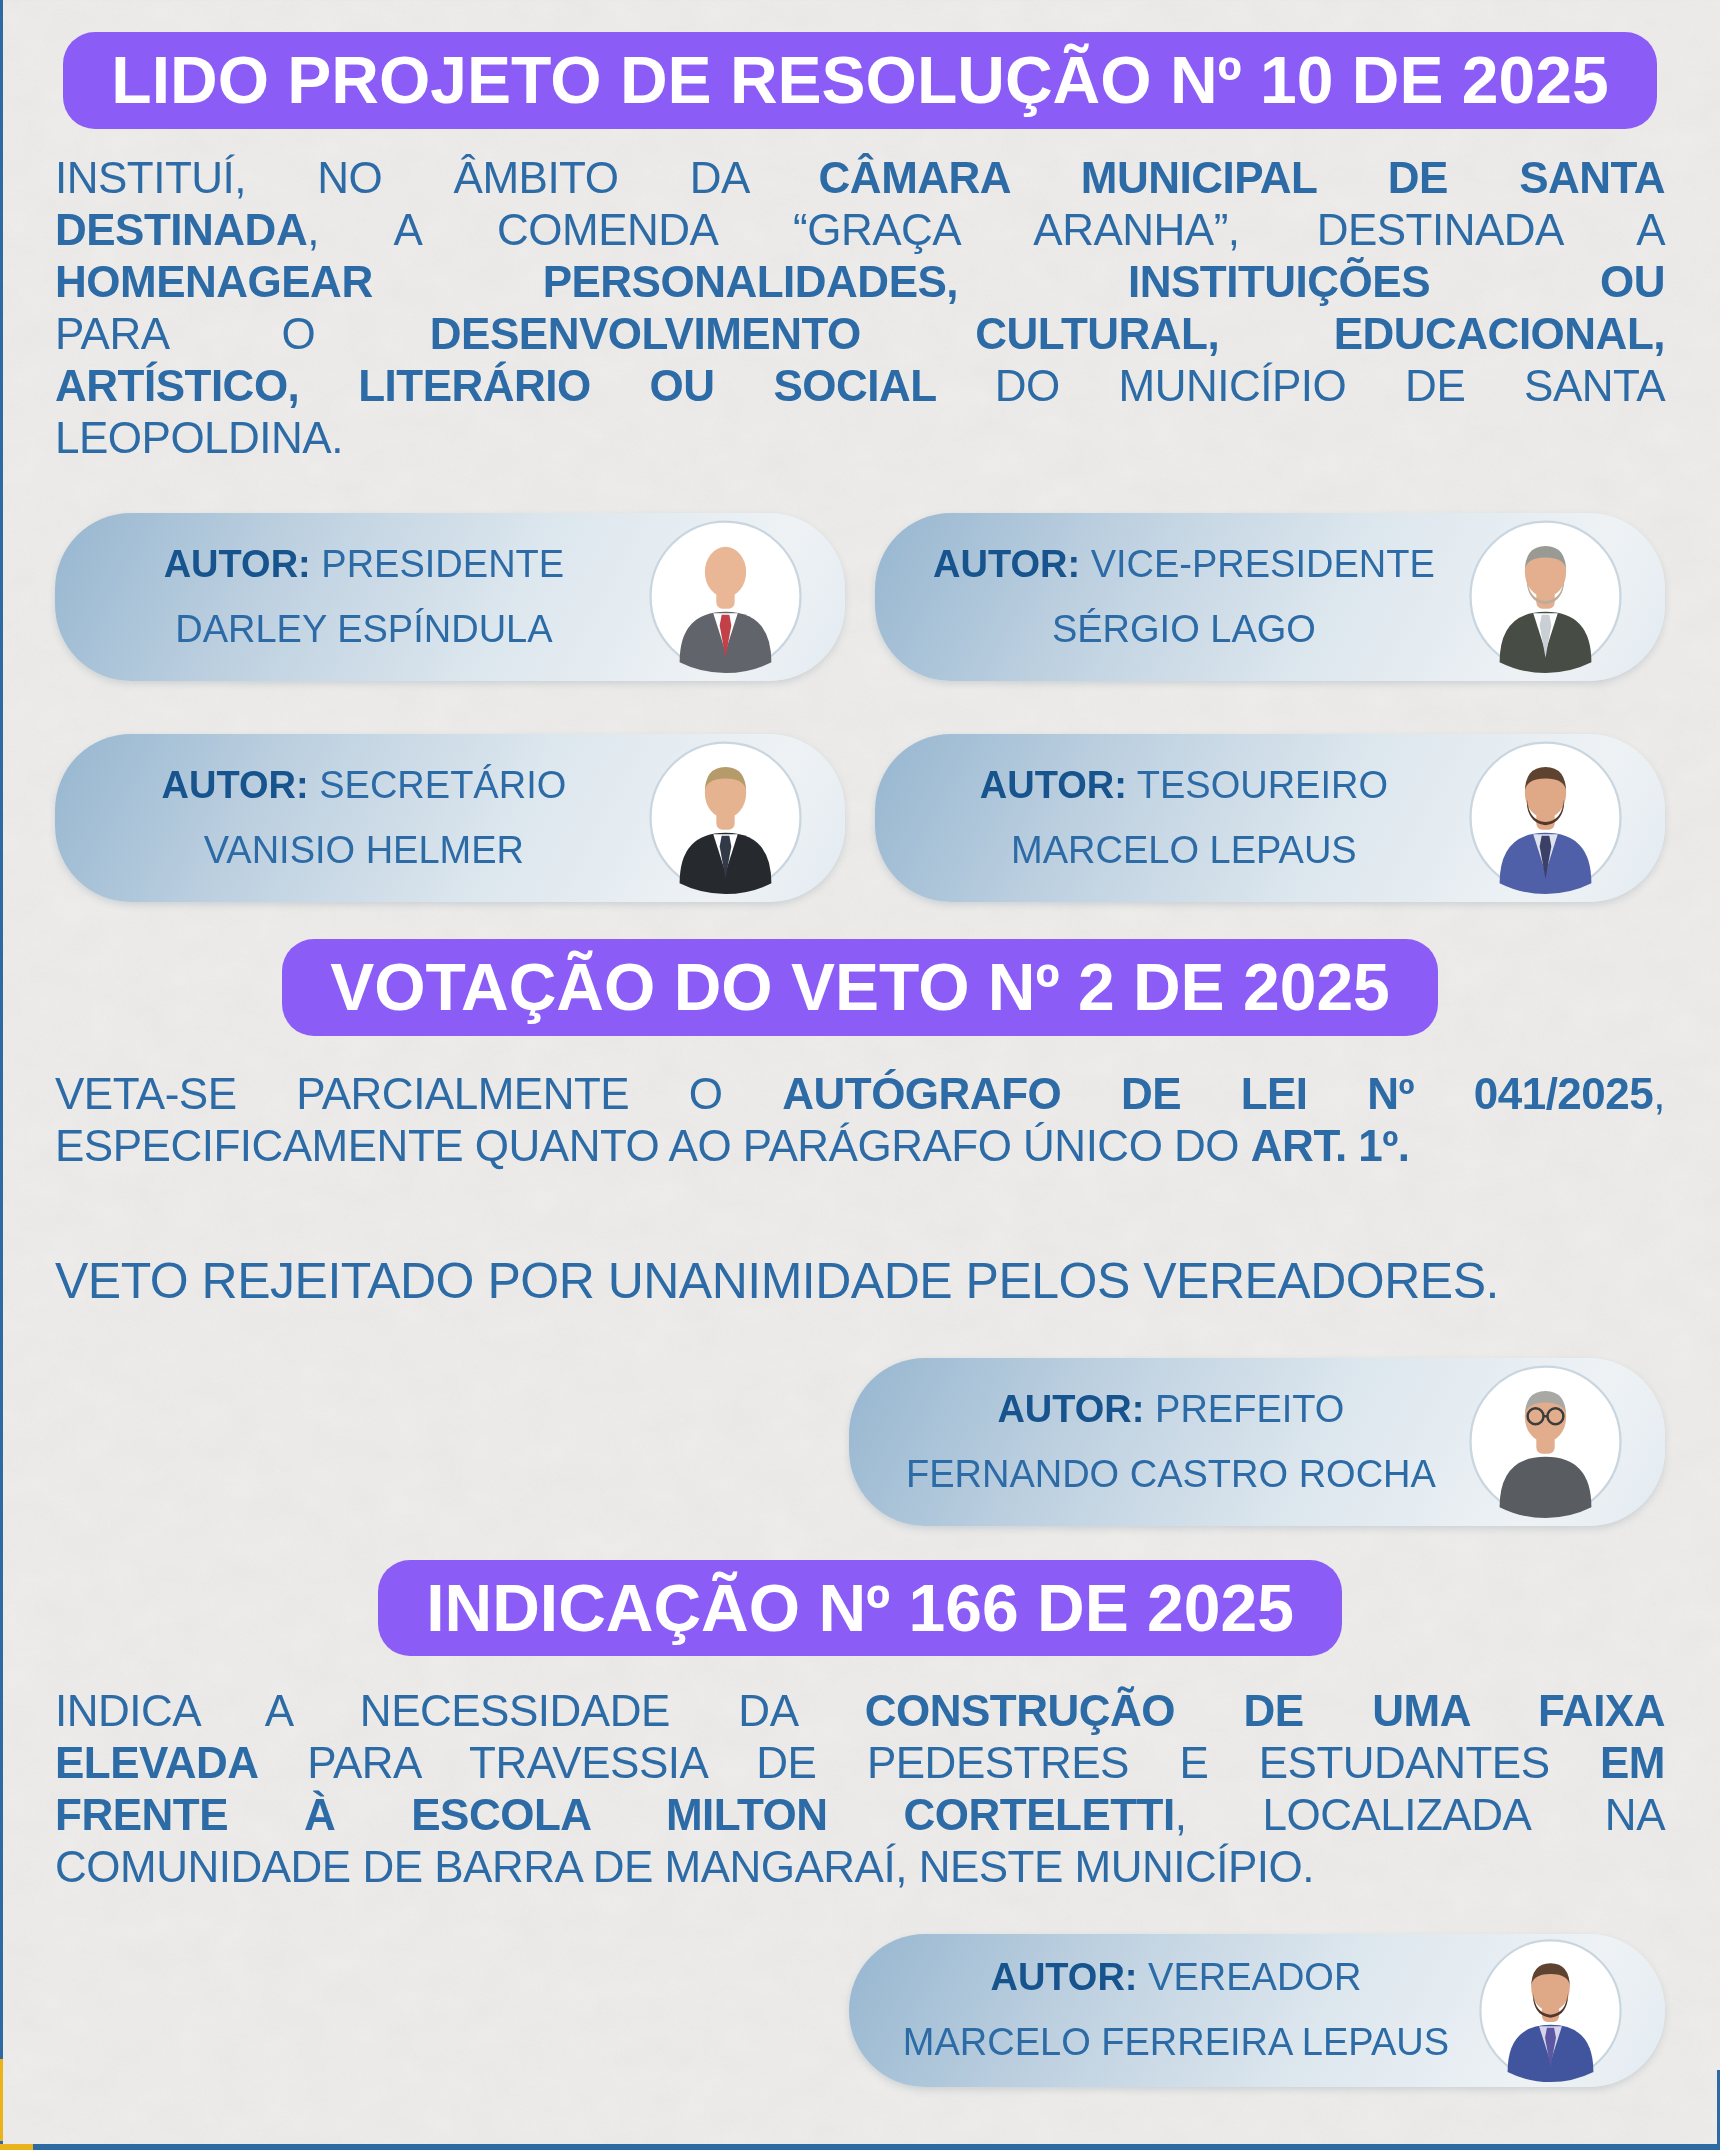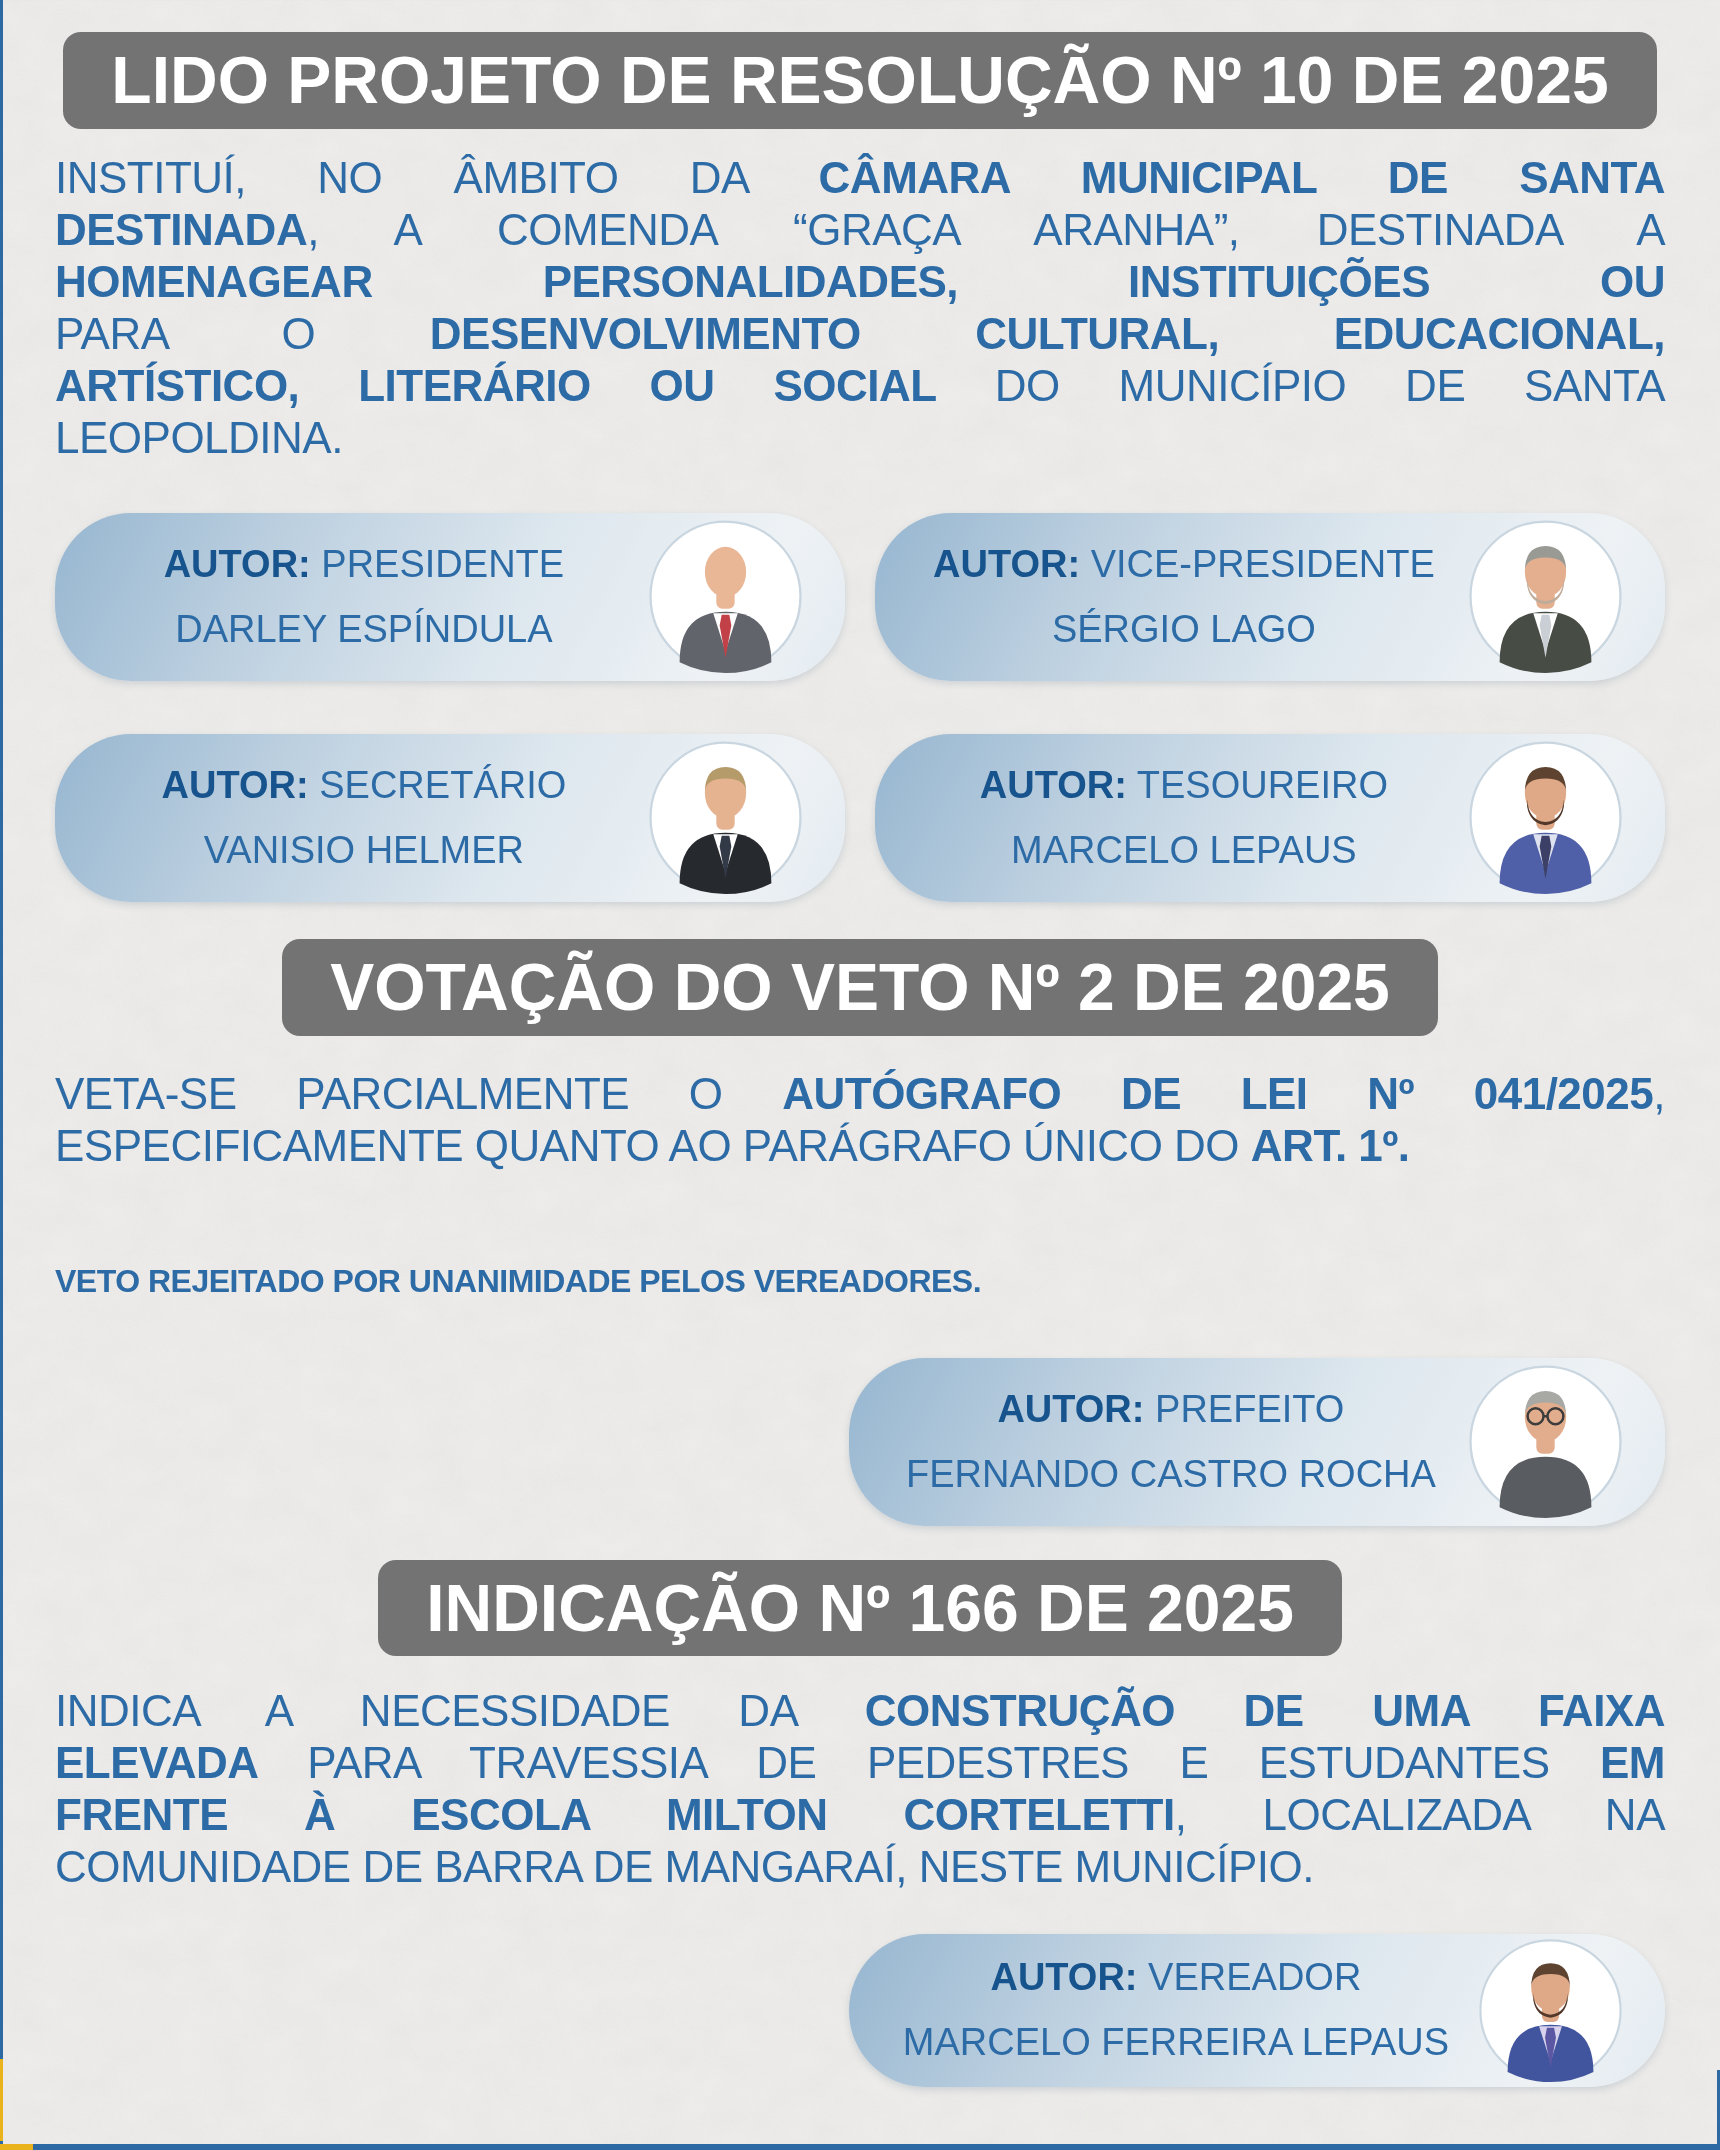--- a/index.html
+++ b/index.html
@@ -16,31 +16,31 @@
   .frame-left-yellow{position:absolute;left:0;top:2059px;height:82px;width:3.1px;background:#eab31c;z-index:4;}
   .frame-right{position:absolute;right:0;top:2070px;bottom:0;width:3.1px;background:#2d6aa4;z-index:3;}
   .frame-bottom{position:absolute;left:0;right:0;bottom:0;height:6.6px;background:#2d6aa4;z-index:3;}
   .frame-bottom-yellow{position:absolute;left:0;bottom:0;height:6.6px;width:33px;background:#eab31c;z-index:4;}
 
   .content{position:absolute;inset:0;padding:32px 55px 0;z-index:2;box-sizing:border-box;}
 
   
   .hwrap{text-align:center;}
   .hbox{
-    display:inline-block;background:#737373;color:#ffffff;
+    display:inline-block;background:#8b5cf6;color:#ffffff;
     font-weight:700;font-size:66px;line-height:68px;letter-spacing:0px;
-    padding:14.3px 48px;border-radius:18px;white-space:nowrap;
+    padding:14.3px 48px;border-radius:32px;white-space:nowrap;
   }
 
   
   .para{color:#2c6ba6;font-size:44px;line-height:52px;letter-spacing:-0.5px;}
   .jline{text-align:justify;text-align-last:justify;text-justify:inter-word;}
   .jline.lastline{text-align-last:left;}
   .b{font-weight:700;}
-  .hline{color:#2c6ba6;font-size:32px;line-height:52px;font-weight:700;letter-spacing:-0.5px;}
+  .hline{color:#2c6ba6;font-size:50px;line-height:52px;font-weight:400;letter-spacing:-0.5px;}
 
   .mt-p1{margin-top:23.4px;}
   .row{display:flex;gap:30px;}
   .row1{margin-top:49px;}
   .row2{margin-top:53px;}
   .mt-h2{margin-top:37px;}
   .mt-veto{margin-top:32px;}
   .mt-high{margin-top:83px;}
   .mt-pref{margin-top:51px;}
   .mt-h3{margin-top:34px;}

